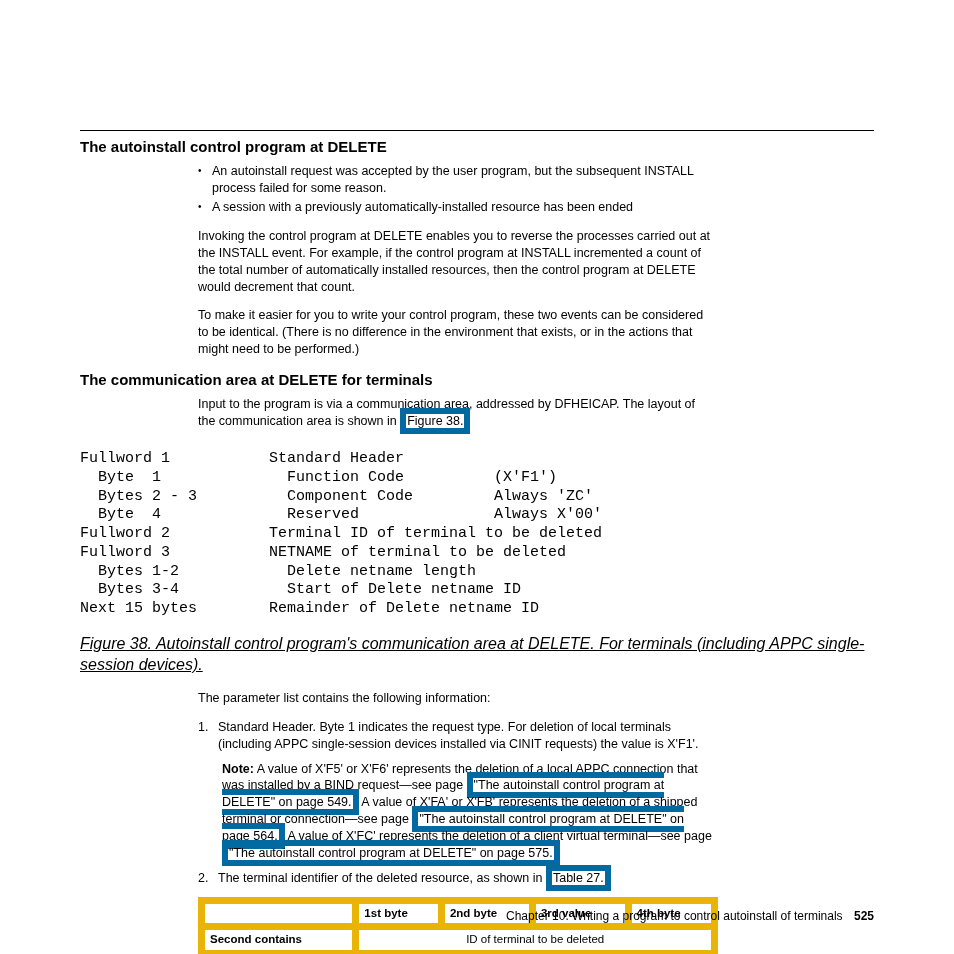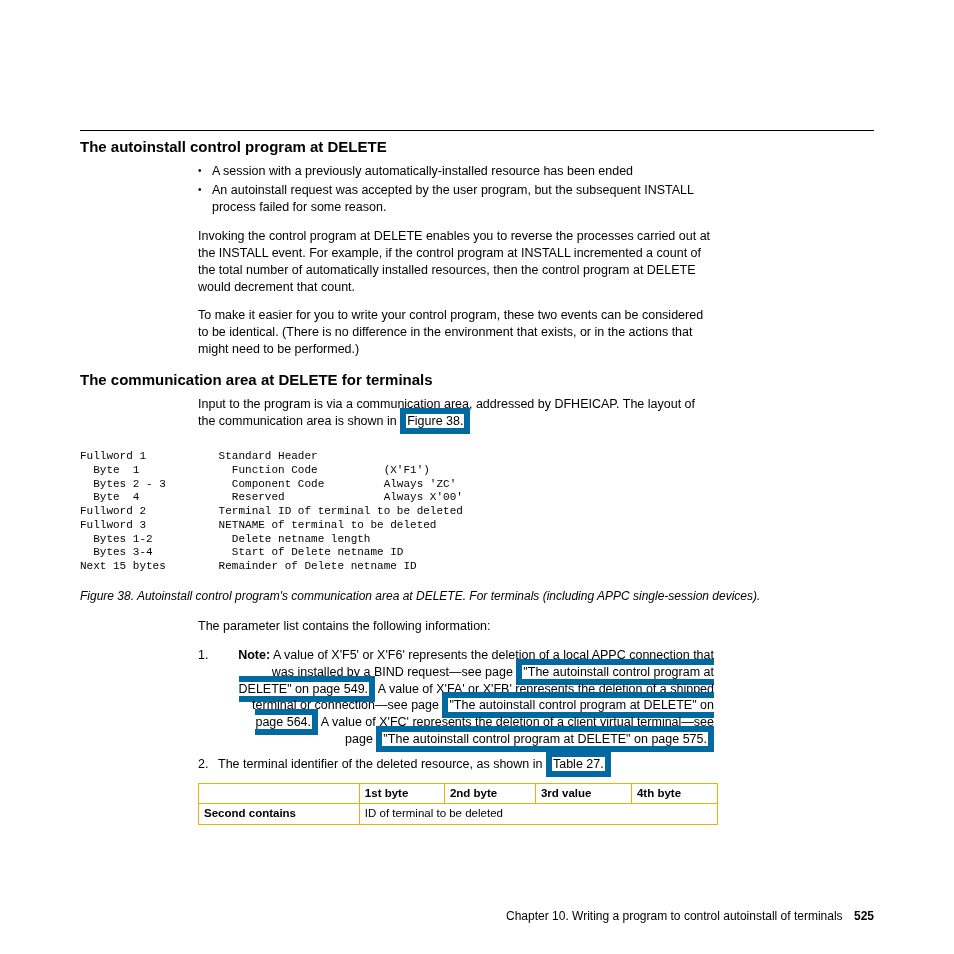--- a/index.html
+++ b/index.html
@@ -44,75 +44,75 @@
   }
   ul.bullets li::before {
     content: "•";
     position: absolute;
     left: 0;
     font-size: 10px;
     top: 1px;
   }
   .figure-block {
     font-family: "Courier New", monospace;
-    font-size: 11px;
+    font-size: 15px;
     white-space: pre;
     margin: 20px 0 14px 0;
     line-height: 1.25;
   }
   .figure-caption {
     font-style: italic;
-    font-size: 12px;
+    font-size: 16px;
     margin: 8px 0 14px 0;
+    text-decoration: underline;
   }
   ol.numlist {
     list-style: none;
     padding: 0;
     margin: 0 0 10px 0;
   }
   ol.numlist > li {
     position: relative;
     padding-left: 20px;
     margin-bottom: 8px;
   }
   ol.numlist > li > .num {
     position: absolute;
     left: 0;
   }
   .note-block {
-    margin-left: 20px;
+    margin-left: 4px;
     margin-top: 8px;
-    text-align: right;
   }
   .note-label { font-weight: bold; }
   .link-box {
     border: 6px solid #0369a1;
     padding: 0 1px;
     display: inline;
   }
   .table-caption {
     font-style: italic;
     font-size: 11px;
     margin: 10px 0 3px 0;
   }
   table.param {
     border-collapse: collapse;
     width: 520px;
     font-size: 11.5px;
   }
   table.param th, table.param td {
-    border: 1px solid #eab308;
+    border: 7px solid #eab308;
     padding: 2px 5px;
     text-align: left;
   }
   table.param th:first-child, table.param td:first-child {
     font-weight: bold;
   }
   table.param thead th { font-weight: bold; }
-  table.param td.center { font-weight: normal; }
+  table.param td.center { text-align: center; font-weight: normal; }
   .footer {
     position: absolute;
     bottom: 30px;
     right: 80px;
     left: 80px;
     text-align: right;
     font-size: 12px;
   }
   .footer .pagenum { font-weight: bold; margin-left: 8px; }
 </style>
@@ -120,22 +120,22 @@
 <body>
 
 <div class="page">
 
   <div class="rule"></div>
 
   <h2 class="section">The autoinstall control program at DELETE</h2>
 
   <div class="body-block">
     <ul class="bullets">
+      <li>An autoinstall request was accepted by the user program, but the subsequent INSTALL process failed for some reason.</li>
       <li>A session with a previously automatically-installed resource has been ended</li>
-      <li>An autoinstall request was accepted by the user program, but the subsequent INSTALL process failed for some reason.</li>
     </ul>
     <p>Invoking the control program at DELETE enables you to reverse the processes carried out at the INSTALL event. For example, if the control program at INSTALL incremented a count of the total number of automatically installed resources, then the control program at DELETE would decrement that count.</p>
     <p>To make it easier for you to write your control program, these two events can be considered to be identical. (There is no difference in the environment that exists, or in the actions that might need to be performed.)</p>
   </div>
 
   <h2 class="section">The communication area at DELETE for terminals</h2>
 
   <div class="body-block">
     <p>
       <span>Input to the program is via a communication area, addressed by DFHEICAP. The layout of the communication area is shown in </span><span class="link-box">Figure 38.</span>
@@ -153,20 +153,21 @@
 Next 15 bytes        Remainder of Delete netname ID</div>
 
   <div class="figure-caption">Figure 38. Autoinstall control program's communication area at DELETE. For terminals (including APPC single-session devices).</div>
 
   <div class="body-block">
     <p>The parameter list contains the following information:</p>
 
     <ol class="numlist">
       <li>
         <span class="num">1.</span>
+        <span>Standard Header. Byte 1 indicates the request type. For deletion of local terminals (including APPC single-session devices installed via CINIT requests) the value is X'F1'.</span>
         <div class="note-block">
           <span class="note-label">Note:</span><span> A value of X'F5' or X'F6' represents the deletion of a local APPC connection that was installed by a BIND request—see page </span><span class="link-box">"The autoinstall control program at DELETE" on page 549.</span><span> A value of X'FA' or X'FB' represents the deletion of a shipped terminal or connection—see page </span><span class="link-box">"The autoinstall control program at DELETE" on page 564.</span><span> A value of X'FC' represents the deletion of a client virtual terminal—see page </span><span class="link-box">"The autoinstall control program at DELETE" on page 575.</span>
         </div>
       </li>
       <li>
         <span class="num">2.</span>
         <span>The terminal identifier of the deleted resource, as shown in </span><span class="link-box">Table 27.</span>
       </li>
     </ol>
 

